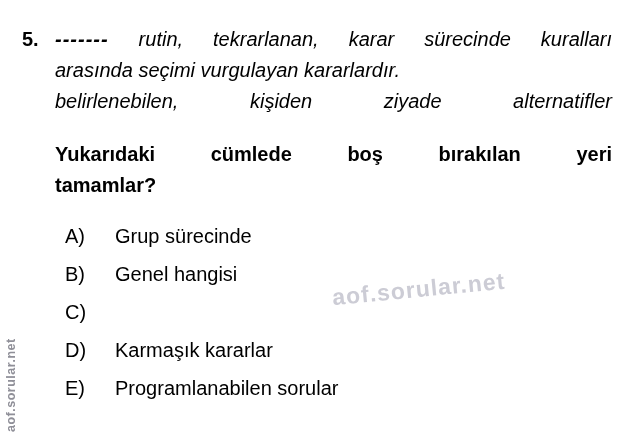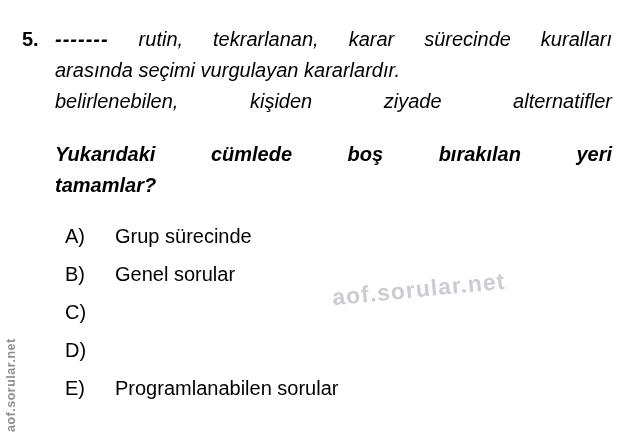--- a/index.html
+++ b/index.html
@@ -31,21 +31,20 @@
     line-height: 31px;
     text-align: justify;
     text-align-last: justify;
   }
   .line.last { text-align-last: left; }
   .blank { font-weight: bold; letter-spacing: 1px; }
 
   .stem {
     margin: 22px 24px 16px 55px;
     font-weight: bold;
-    font-style: italic;
   }
 
   .options {
     margin: 12px 0 0 65px;
     padding: 0;
     list-style: none;
   }
   .option {
     display: flex;
     align-items: center;
@@ -102,27 +101,28 @@
       <div class="line last">tamamlar?</div>
     </div>
 
     <ul class="options">
       <li class="option">
         <span class="opt-letter">A)</span>
         <span class="opt-text">Grup sürecinde</span>
       </li>
       <li class="option">
         <span class="opt-letter">B)</span>
-        <span class="opt-text">Genel sorular</span>
+        <span class="opt-text">Genel hangisi</span>
       </li>
       <li class="option">
         <span class="opt-letter">C)</span>
       </li>
       <li class="option">
         <span class="opt-letter">D)</span>
+        <span class="opt-text">Karmaşık kararlar</span>
       </li>
       <li class="option">
         <span class="opt-letter">E)</span>
         <span class="opt-text">Programlanabilen sorular</span>
       </li>
     </ul>
 
   </div>
 </div>
 

